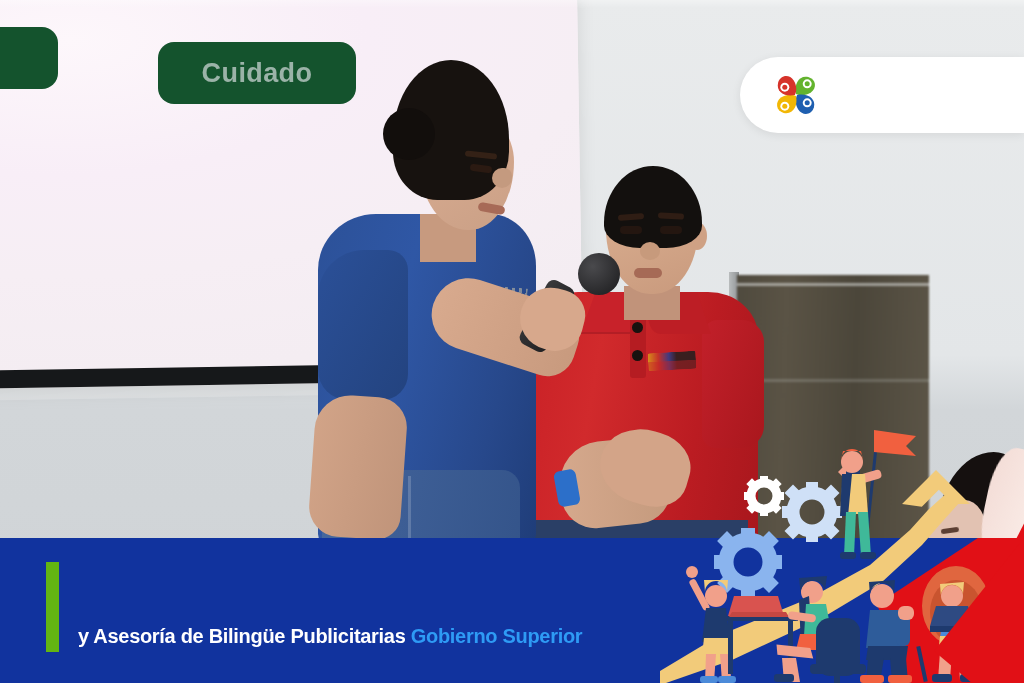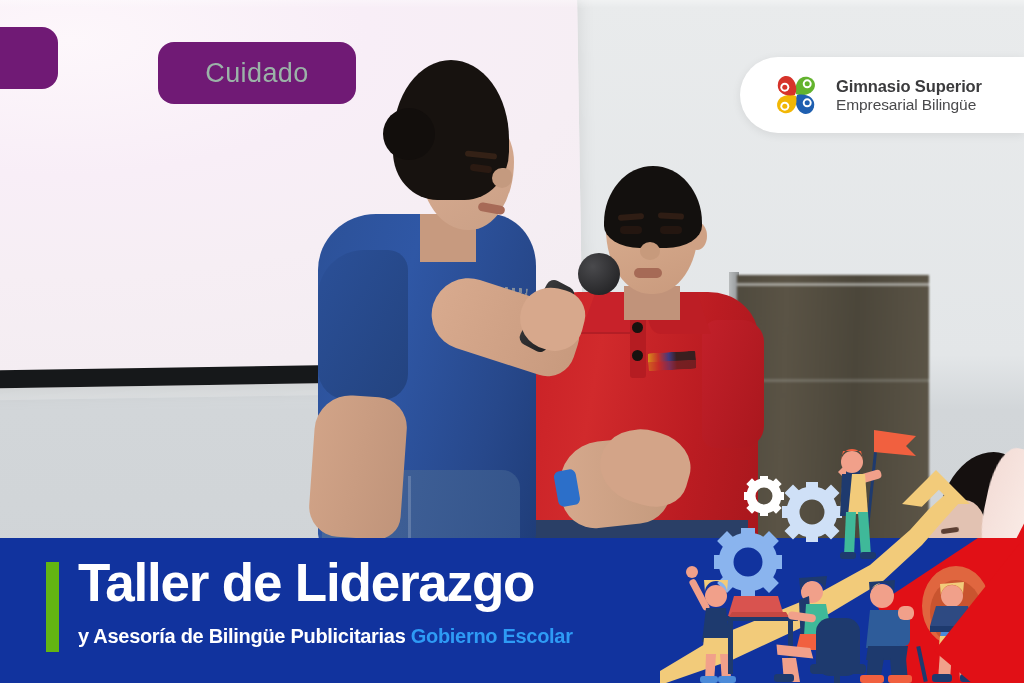--- a/index.html
+++ b/index.html
@@ -31,24 +31,24 @@
   .screen-bottombar {
     position:absolute; left:0; bottom:0; width:100%; height:18px; background:#16181a;
   }
   .screen-under {
     position:absolute; left:-40px; top:380px; width:620px; height:16px;
     background:linear-gradient(180deg,#e7e9ea,#dfe2e4); transform:rotate(-0.9deg);
   }
 
   
   .chip {
-    position:absolute; background:#701a75; border-radius:16px;
+    position:absolute; background:#14532d; border-radius:16px;
     color:#9bb3a8; font-size:27px; letter-spacing:.4px;
     display:flex; align-items:center; justify-content:center;
-    filter:blur(.5px); font-weight:400;
+    filter:blur(.5px); font-weight:700;
   }
   .chip.c0 { left:-52px; top:27px; width:110px; height:62px; }
   .chip.c1 { left:158px; top:42px; width:198px; height:62px; }
   .chip.c2 { left:25px;  top:168px; width:218px; height:58px; }
 
   
   .wood {
     position:absolute; left:737px; top:275px; width:192px; height:290px;
     background:linear-gradient(92deg,#4f4a3e 0%,#5a5345 25%,#4b463a 60%,#5c5547 100%);
     filter:blur(.8px);
@@ -385,35 +385,30 @@
         <path d="M50 52 C54 70 44 86 28 82 C14 78 12 62 24 54 C32 49 42 48 50 52 Z" fill="#f2b705"></path>
         <circle cx="30" cy="70" r="8" fill="#ffffff"></circle>
         <path d="M48 50 C30 54 14 44 18 28 C22 14 38 12 46 24 C51 32 52 42 48 50 Z" fill="#d6332a"></path>
         <circle cx="30" cy="36" r="8" fill="#ffffff"></circle>
         <circle cx="70" cy="30" r="4.5" fill="#63b32e"></circle>
         <circle cx="70" cy="64" r="4.5" fill="#1f5fb0"></circle>
         <circle cx="30" cy="70" r="4.5" fill="#f2b705"></circle>
         <circle cx="30" cy="36" r="4.5" fill="#d6332a"></circle>
       </g>
     </svg>
-    <div class="badge-text">
-      <div class="badge-t1">Gimnasio Superior</div>
-      <div class="badge-t2">Empresarial Bilingüe</div>
-    </div>
   </div>
 
   <div class="banner">
     <div class="banner-red"></div>
   </div>
 
   <div class="accent-bar"></div>
-  <div class="title">Taller de Liderazgo</div>
   <div class="subtitle">
     <span>y Asesoría de Bilingüe Publicitarias</span>
-    <span class="hl">Gobierno Escolar</span>
+    <span class="hl">Gobierno Superior</span>
   </div>
 
   <div class="illus">
     <svg width="364" height="263" viewBox="0 0 364 263">
       <defs>
         <clipPath id="cutRed">
           <path d="M0 0 H364 V263 H0 Z"></path>
         </clipPath>
       </defs>
 

